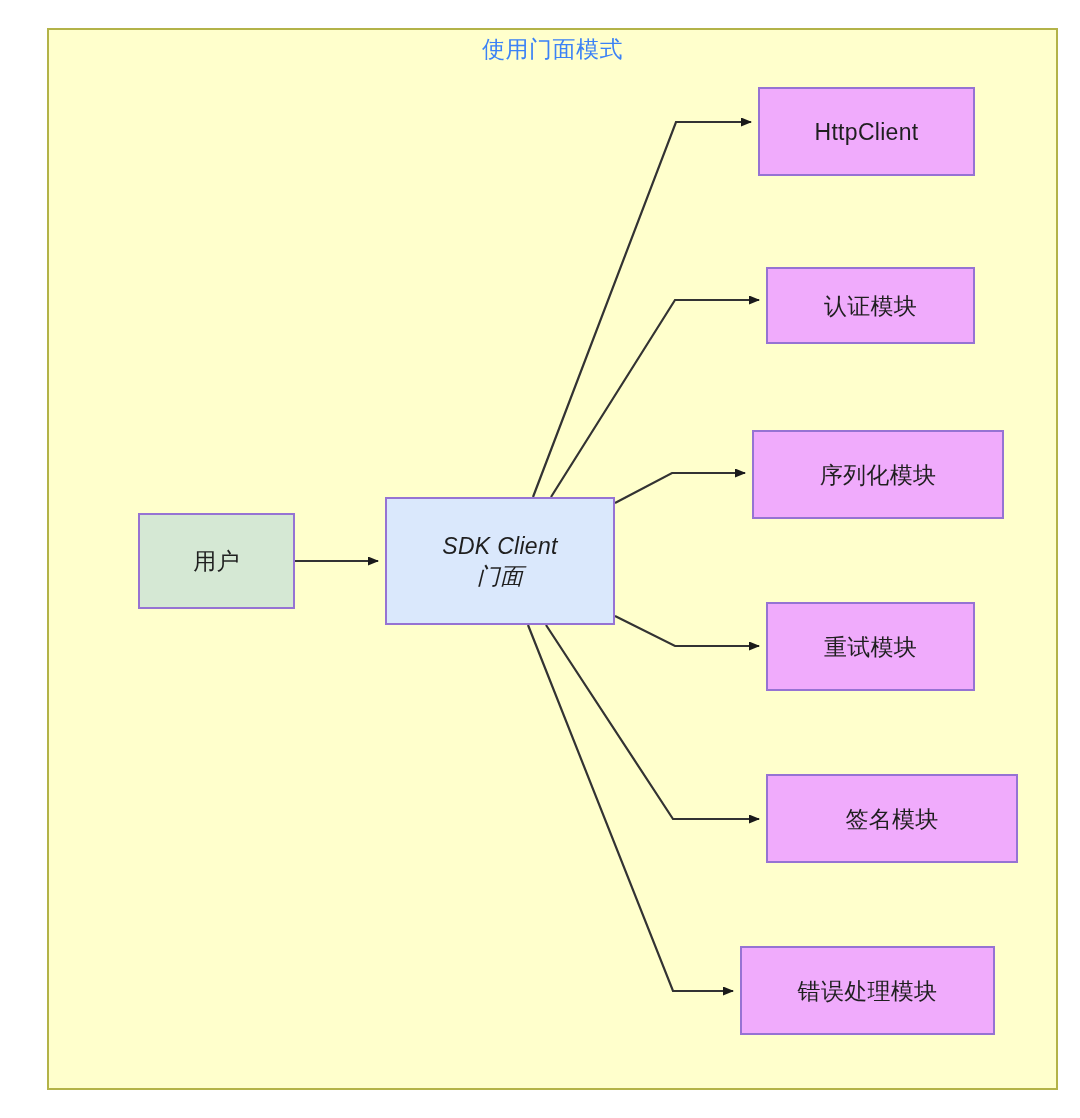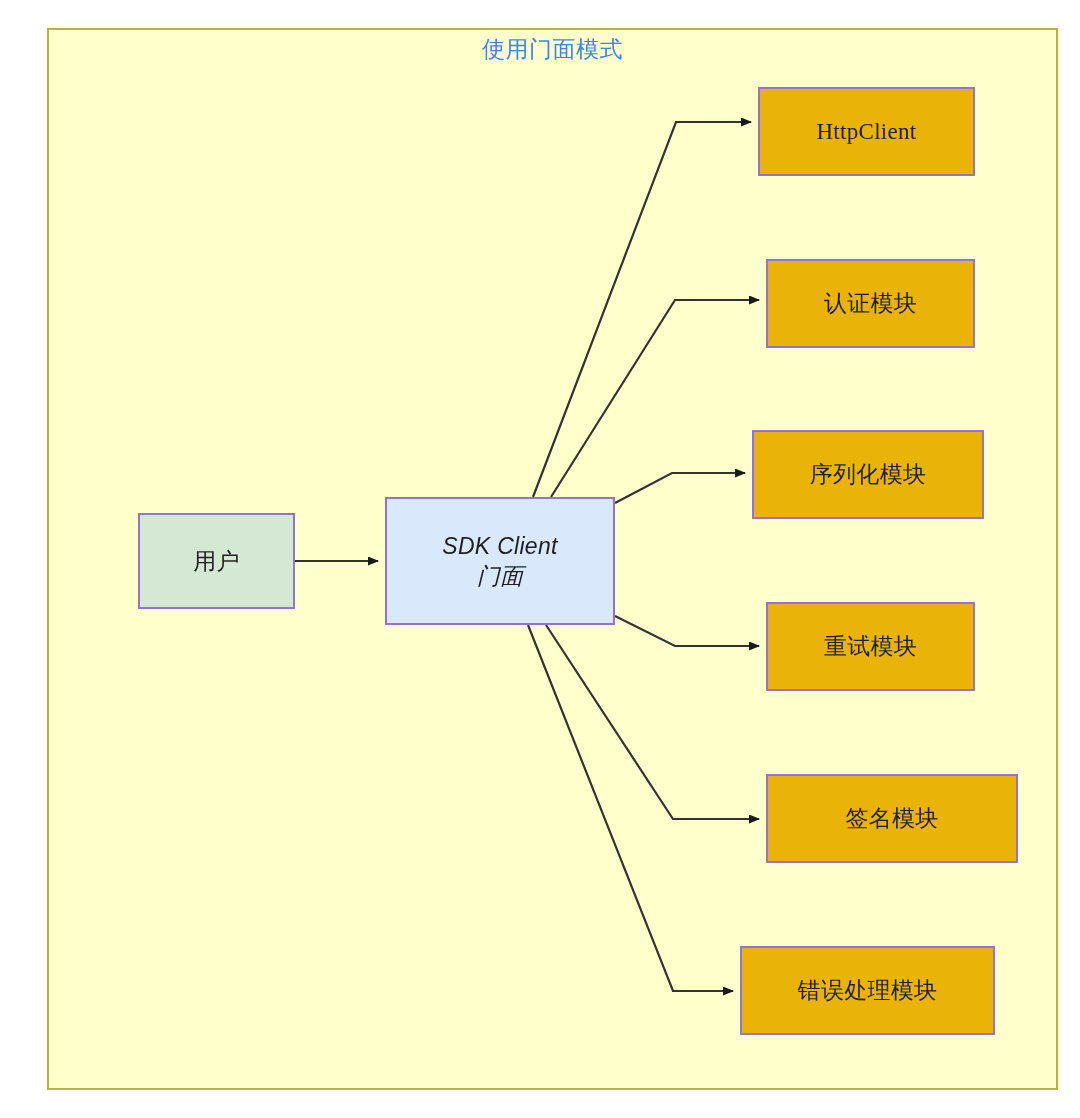--- a/index.html
+++ b/index.html
@@ -55,21 +55,21 @@
     align-items: center;
     justify-content: center;
     text-align: center;
     font-size: 23px;
     color: #1f1f1f;
     line-height: 30px;
     letter-spacing: 0.3px;
   }
   .node.actor  { background: #d5e8d4; margin-left: 32px; }
   .node.facade { background: #dae8fc; }
-  .node.module { background: #eab308; font-family: Liberation Serif, serif; }
+  .node.module { background: #f0abfc; }
   .node-label { pointer-events: none; white-space: pre-line; }
 </style>
 </head>
 <body>
 
 <div id="canvas">
 
   <div class="container-frame"></div>
 
   <div class="container-title">使用门面模式</div>
@@ -95,24 +95,24 @@
       <div class="node actor" style="left: 106px; top: 513px; width: 157px; height: 96px;">
         <span class="node-label">用户</span>
       </div>
       <div class="node facade" style="left: 385px; top: 497px; width: 230px; height: 128px; font-style: italic;">
         <span class="node-label">SDK Client
 门面</span>
       </div>
       <div class="node module" style="left: 758px; top: 87px; width: 217px; height: 89px;">
         <span class="node-label">HttpClient</span>
       </div>
-      <div class="node module" style="left: 766px; top: 259px; width: 209px; height: 89px;">
+      <div class="node module" style="left: 766px; top: 267px; width: 209px; height: 77px;">
         <span class="node-label">认证模块</span>
       </div>
-      <div class="node module" style="left: 752px; top: 430px; width: 232px; height: 89px;">
+      <div class="node module" style="left: 752px; top: 430px; width: 252px; height: 89px;">
         <span class="node-label">序列化模块</span>
       </div>
       <div class="node module" style="left: 766px; top: 602px; width: 209px; height: 89px;">
         <span class="node-label">重试模块</span>
       </div>
       <div class="node module" style="left: 766px; top: 774px; width: 252px; height: 89px;">
         <span class="node-label">签名模块</span>
       </div>
       <div class="node module" style="left: 740px; top: 946px; width: 255px; height: 89px;">
         <span class="node-label">错误处理模块</span>

